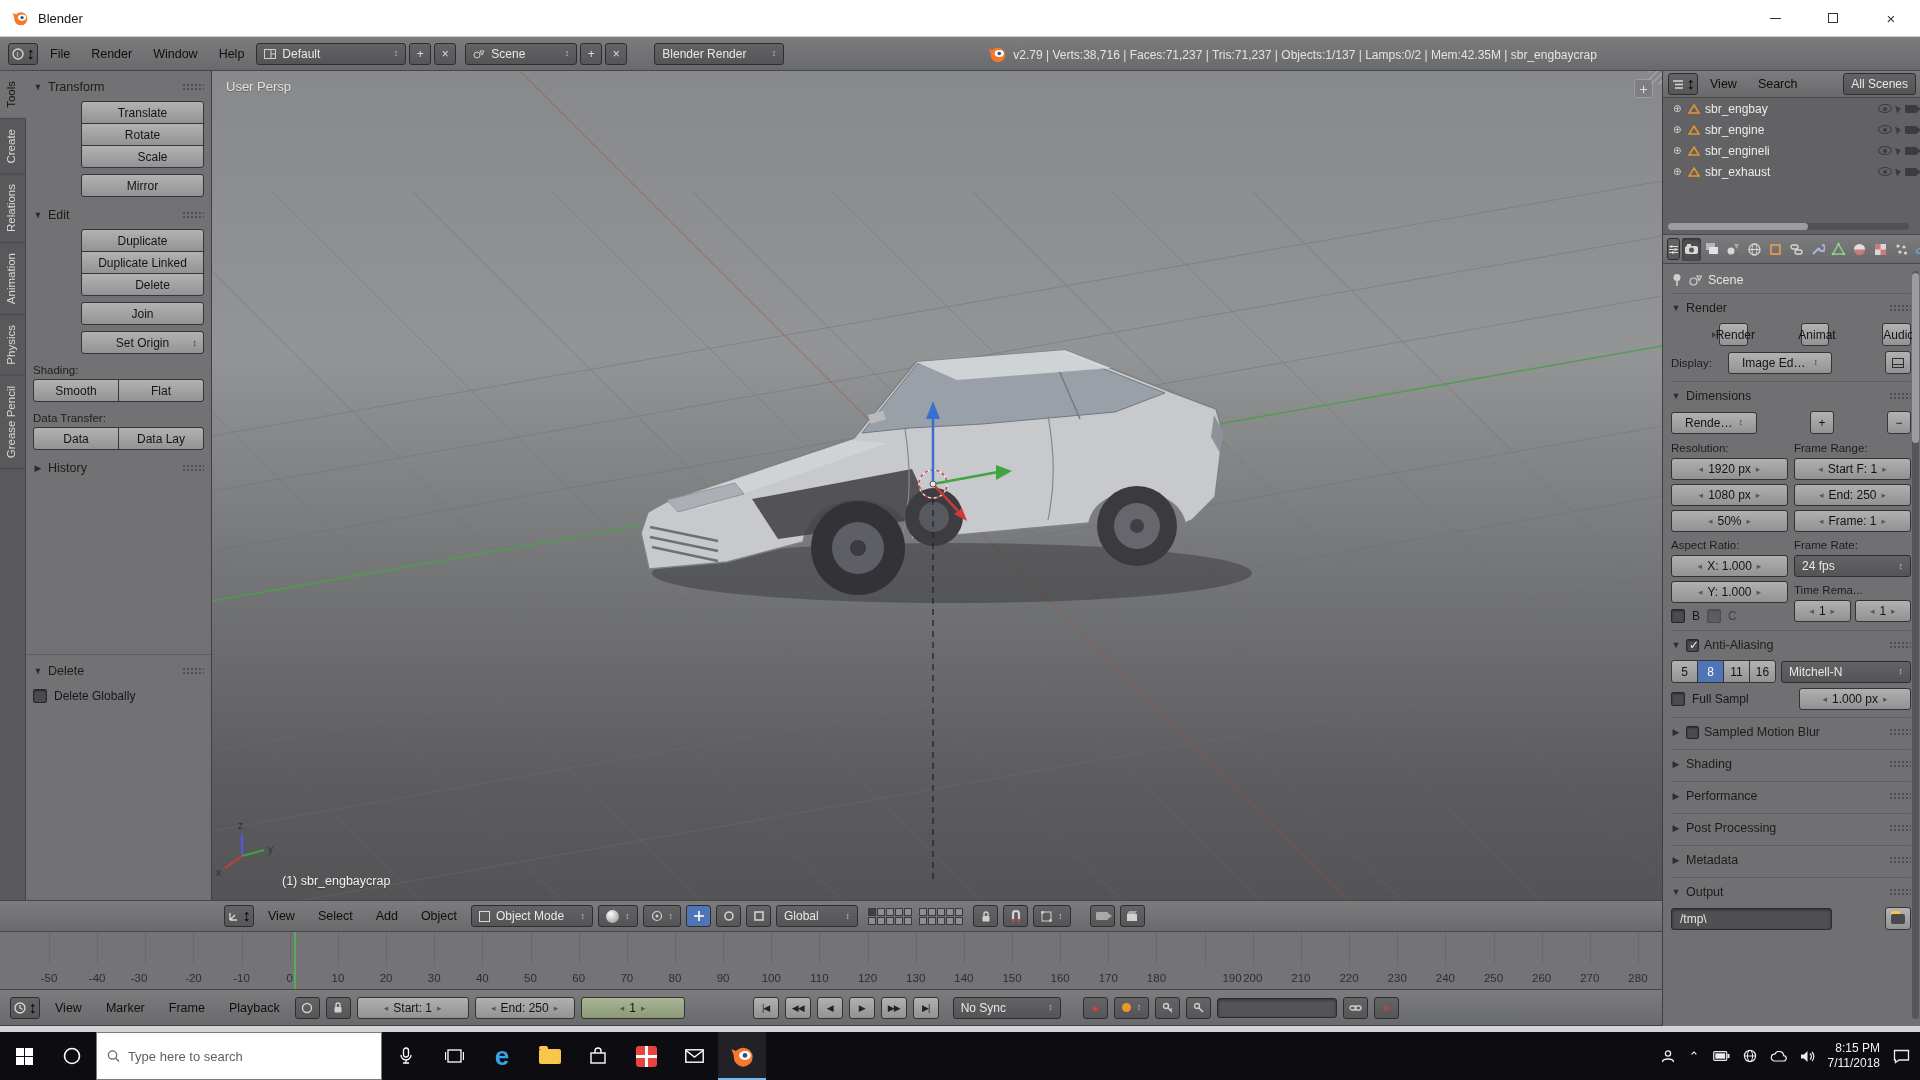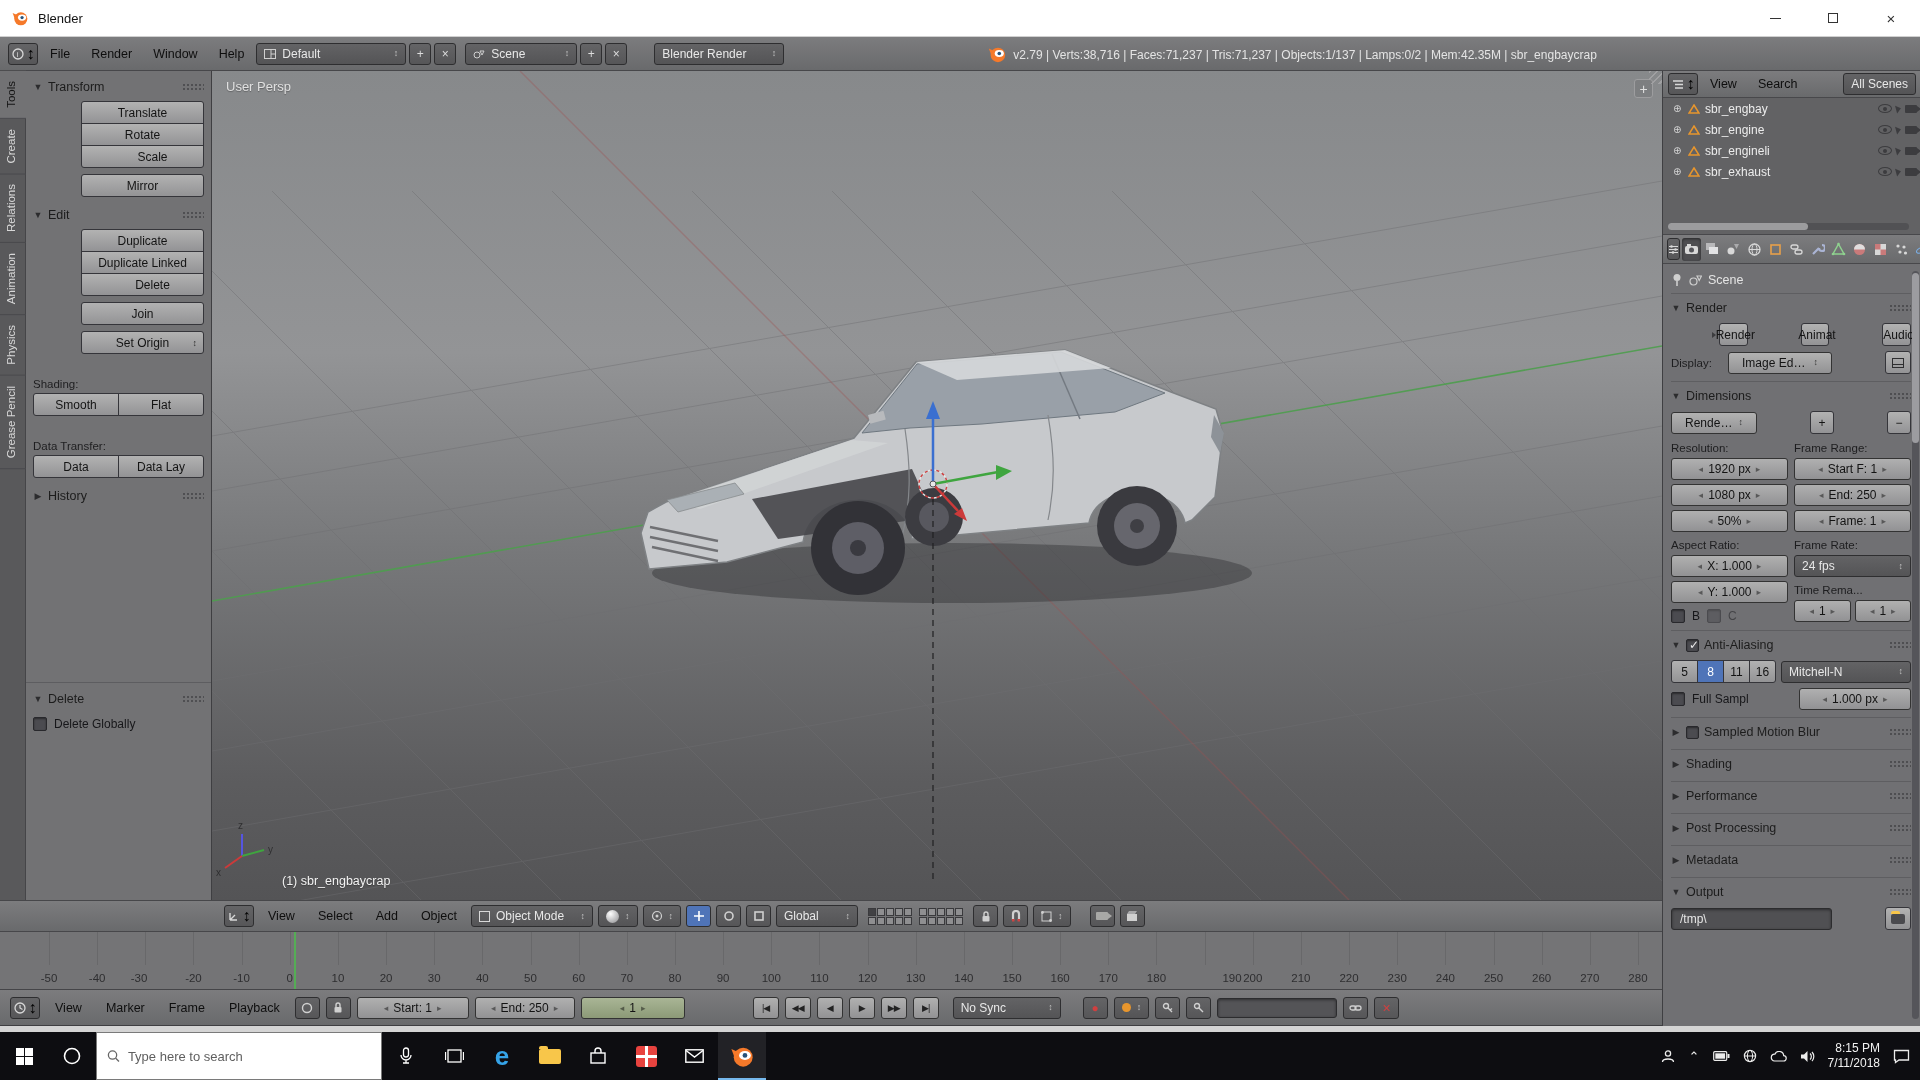--- a/index.html
+++ b/index.html
@@ -45,21 +45,21 @@
 .btn{height:23px;background:linear-gradient(#b2b2b2,#939395);border:1px solid #35353a;border-radius:3px;color:#141414;font-size:12px;display:flex;align-items:center;justify-content:center;position:relative;margin-left:48px;}
 .stack{display:flex;flex-direction:column;}
 .stack .btn{border-radius:0;margin-top:-1px;}
 .stack .btn:first-child{border-radius:3px 3px 0 0;margin-top:0;}
 .stack .btn:last-child{border-radius:0 0 3px 3px;padding-left:20px;}
 .pair{display:flex;}
 .pair .btn{flex:1;border-radius:0;margin-left:-1px;}
 .pair .btn:first-child{border-radius:3px 0 0 3px;margin-left:0;}
 .pair .btn:last-child{border-radius:0 3px 3px 0;}
 .menu-btn .arr{position:absolute;right:6px;color:#2e2e2e;font-size:9px;}
-.slabel{font-size:11.5px;color:#1e1e20;margin:24px 0 3px;}
+.slabel{font-size:11.5px;color:#1e1e20;margin:10px 0 3px;}
 .cbrow{display:flex;align-items:center;gap:7px;font-size:12px;color:#17171a;}
 .cb{width:14px;height:14px;background:#4b4b50;border:1px solid #28282c;border-radius:2px;box-shadow:inset 0 1px 2px rgba(0,0,0,.45);position:relative;flex:none;}
 .cb.on::after{content:"✓";position:absolute;left:2px;top:-2px;font-size:12px;color:#ececec;}
 .cb.dim{opacity:.5;}
 .gap4{height:4px;}.gap6{height:6px;}.gap8{height:8px;}
 .spacer{height:170px;}
 .divider{border-top:1px solid #5d5d60;margin:6px -7px;}
 
 
 .viewport{position:absolute;left:212px;top:0;width:1450px;height:829px;overflow:hidden;background:linear-gradient(180deg,#87898b 0%,#939496 34%,#77787a 58%,#5c5c5e 86%,#545456 100%);}

